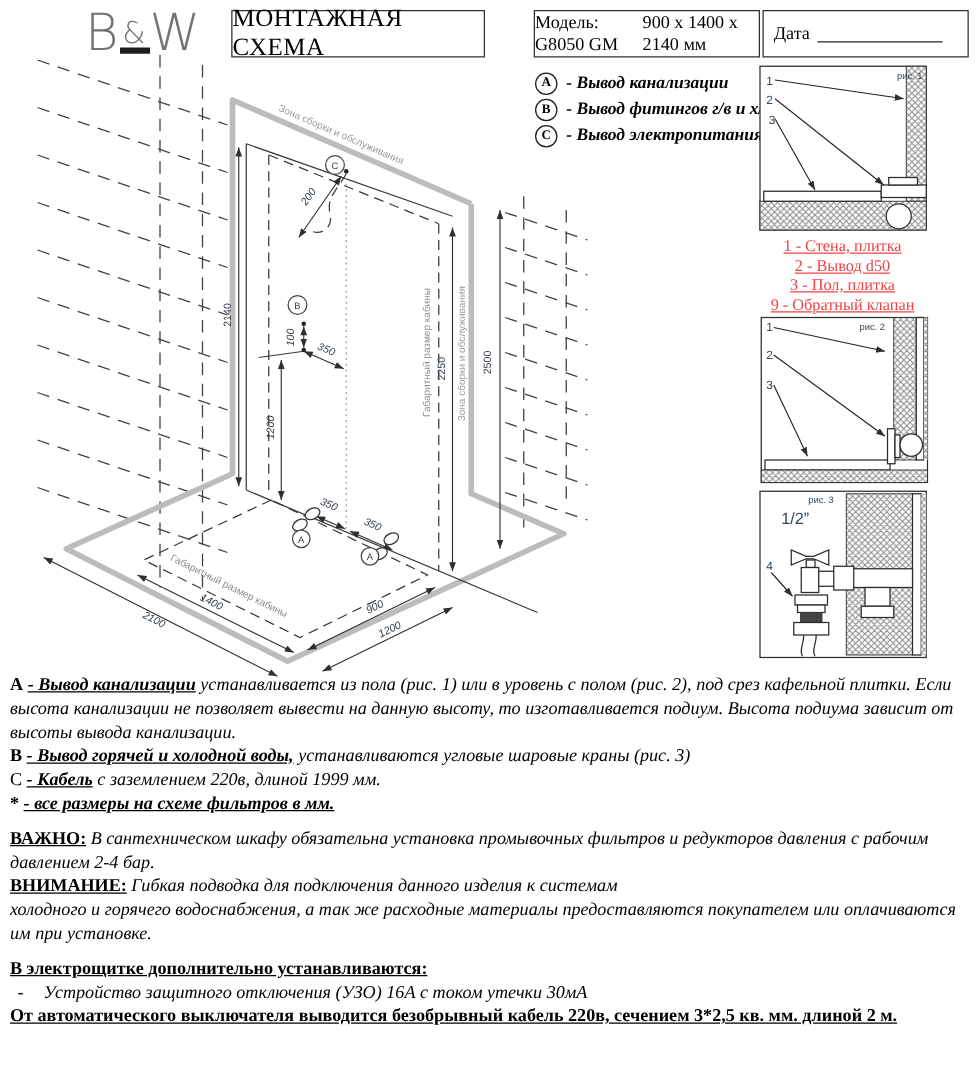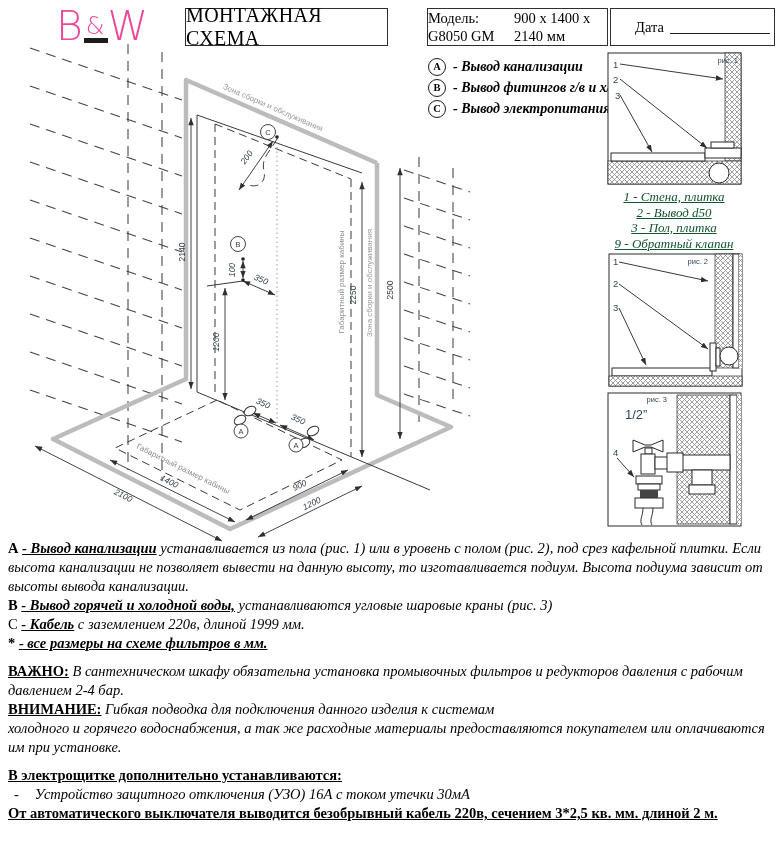--- a/index.html
+++ b/index.html
@@ -1,27 +1,27 @@
 <!DOCTYPE html>
 <html><head>
 <meta charset="utf-8">
 <style>
   html,body{margin:0;padding:0;background:#fff;}
   #page{position:relative;width:782px;height:852px;background:#fff;overflow:hidden;
         font-family:"Liberation Serif",serif;color:#000;}
   
-  #logo{position:absolute;left:56px;top:2px;font-family:"DejaVu Sans",sans-serif;
-        font-size:41px;font-weight:300;color:#ec4899;letter-spacing:1px;}
+  #logo{position:absolute;left:68px;top:2px;font-family:"DejaVu Sans",sans-serif;
+        font-size:41px;font-weight:300;color:#737373;letter-spacing:1px;}
   #logo .amp{font-size:24px;border-bottom:5px solid #1c1c1c;padding:0 2px;display:inline-block;
         line-height:1;vertical-align:6px;}
   .hbox{position:absolute;border:1.2px solid #2f2f2f;display:flex;align-items:center;
         justify-content:center;box-sizing:border-box;background:#fff;}
   #title-box{left:185px;top:8px;width:203px;height:38px;font-size:20px;letter-spacing:.4px;}
   #model-box{left:427px;top:8px;width:181px;height:38px;flex-direction:row;font-size:14.5px;line-height:18px;}
-  #date-box{left:610px;top:8px;width:165px;height:38px;justify-content:flex-start;padding-left:24px;font-size:14.5px;}
+  #date-box{left:610px;top:8px;width:165px;height:38px;justify-content:flex-start;padding-left:8px;font-size:14.5px;}
   #date-line{display:inline-block;width:100px;border-bottom:1px solid #222;height:13px;margin-left:6px;}
   
   #legend{position:absolute;left:428px;top:56px;}
   .leg-row{display:flex;align-items:center;height:21px;}
   .leg-circ{width:16px;height:16px;border:1.3px solid #1e1e1e;border-radius:50%;display:inline-flex;
         align-items:center;justify-content:center;font-size:10.5px;font-weight:bold;flex:0 0 auto;}
   .leg-lab{margin-left:7px;font-size:14px;font-weight:bold;font-style:italic;white-space:nowrap;}
   
   svg text{font-family:"Liberation Sans","DejaVu Sans",sans-serif;}
   .sln{stroke:#3a3a3a;stroke-width:1;fill:none;}
@@ -39,21 +39,21 @@
   #lgrid line,#rgrid line{stroke:#424242;stroke-width:1.05;stroke-dasharray:10 7;}
   
   .figsvg{position:absolute;}
   .fw{fill:#fff;stroke:#2b2b2b;stroke-width:1;}
   .fl{stroke:#2b2b2b;stroke-width:1;fill:none;}
   .arr{stroke:#222;stroke-width:.9;fill:none;marker-end:url(#ae);}
   .fcap{font-size:7.5px;fill:#33475b;}
   .fnum{font-size:9.5px;fill:#33475b;}
   .fsize{font-size:13px;fill:#33475b;}
   #fig-notes{position:absolute;left:604px;top:189px;width:140px;text-align:center;
-        font-size:13px;font-style:italic;line-height:15.5px;color:#14532d;}
+        font-size:13px;line-height:15.5px;color:#ef4444;}
   #fig-notes div{text-decoration:underline;}
   
   #text-area{position:absolute;left:8px;top:539px;width:766px;font-size:14.5px;line-height:19px;}
   #text-area p{margin:0;}
   .it{font-style:italic;}
   .bkey{font-weight:bold;}
   .term{font-weight:bold;font-style:italic;text-decoration:underline;}
   .blabel{font-weight:bold;text-decoration:underline;}
   .gap{margin-top:9px !important;}
   .bullet .dash{margin-left:6px;}

